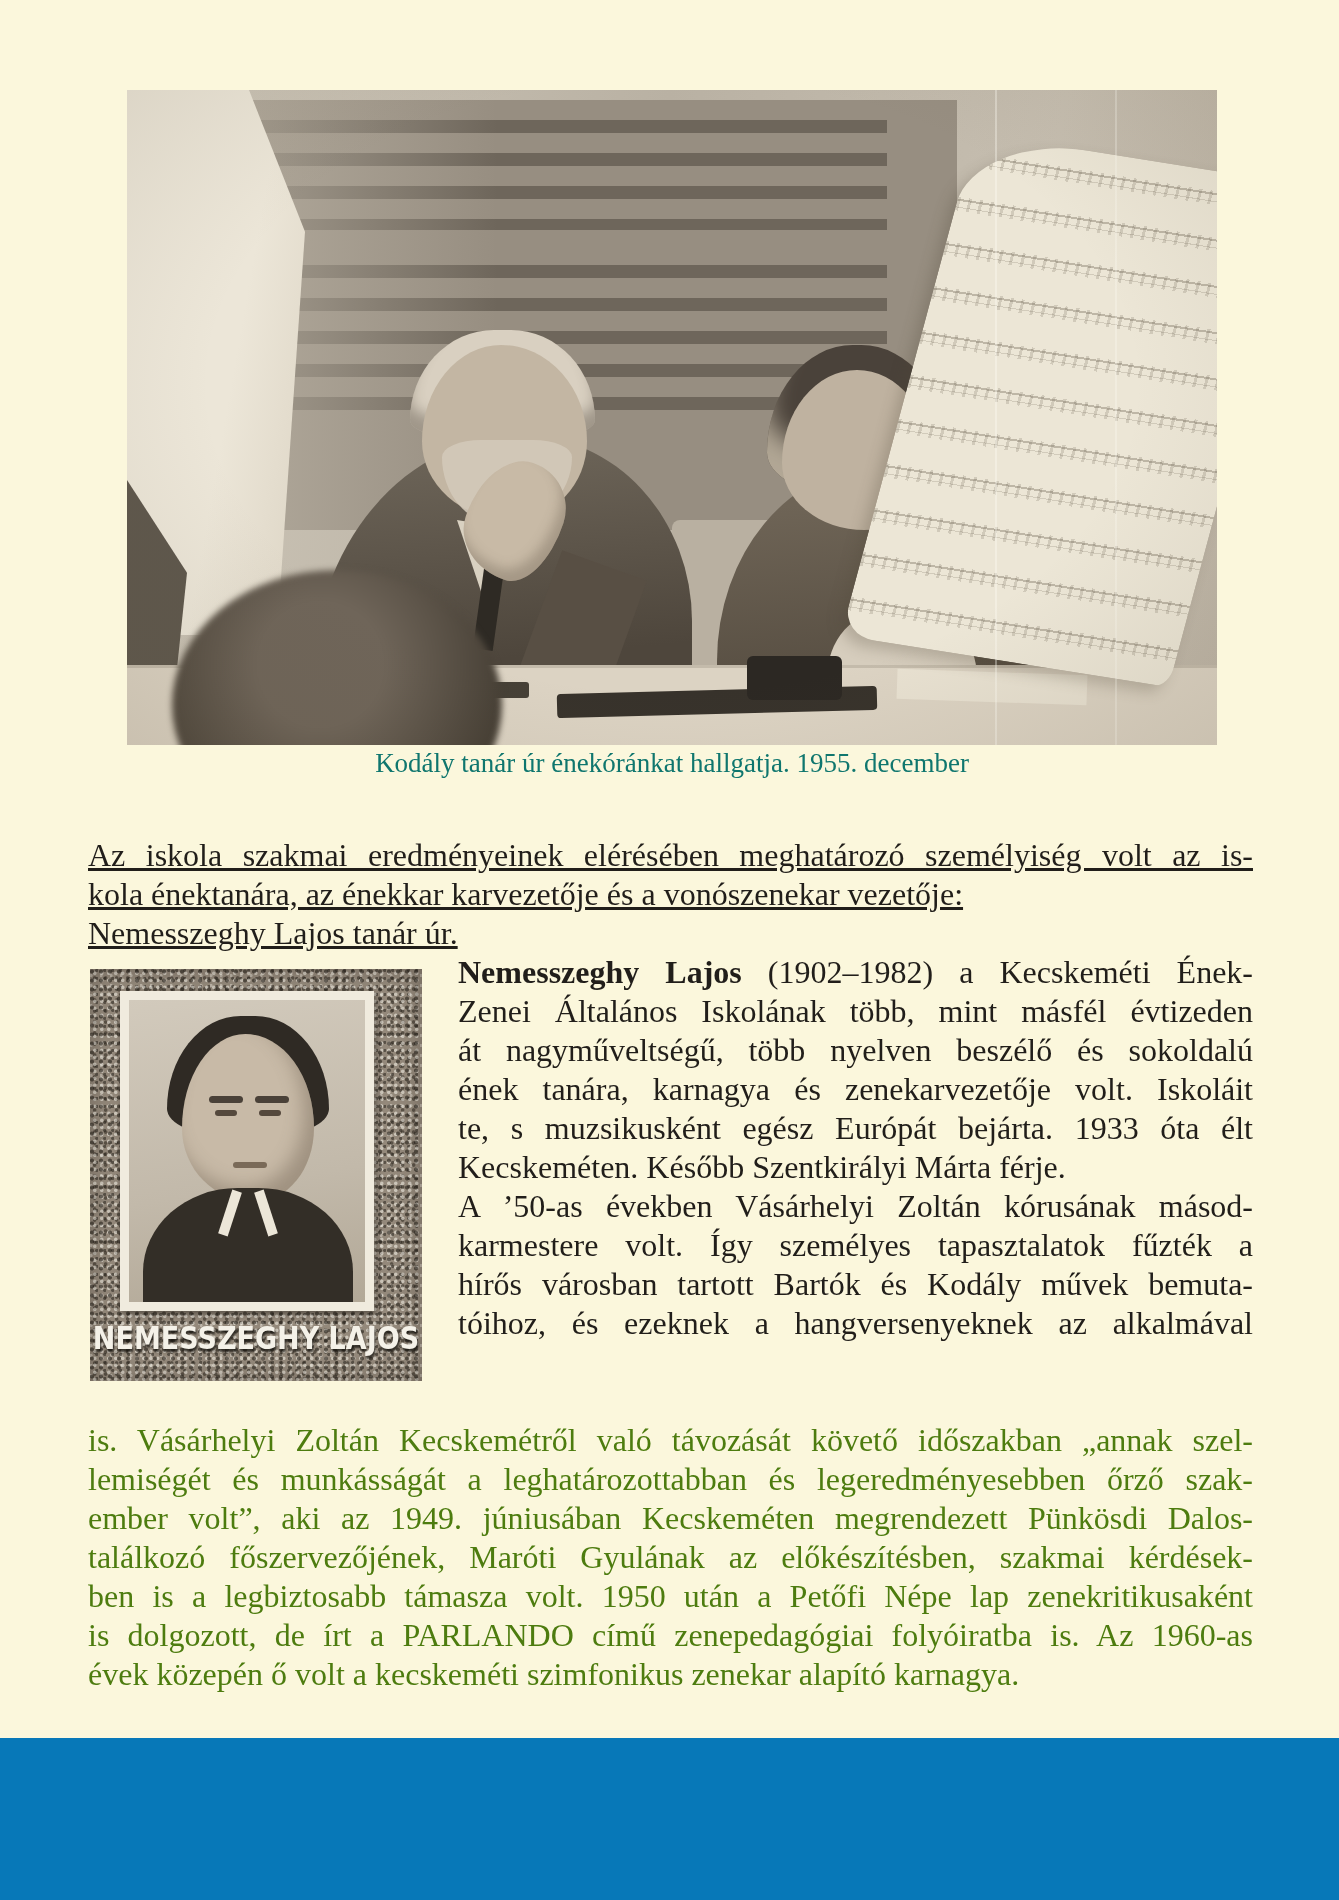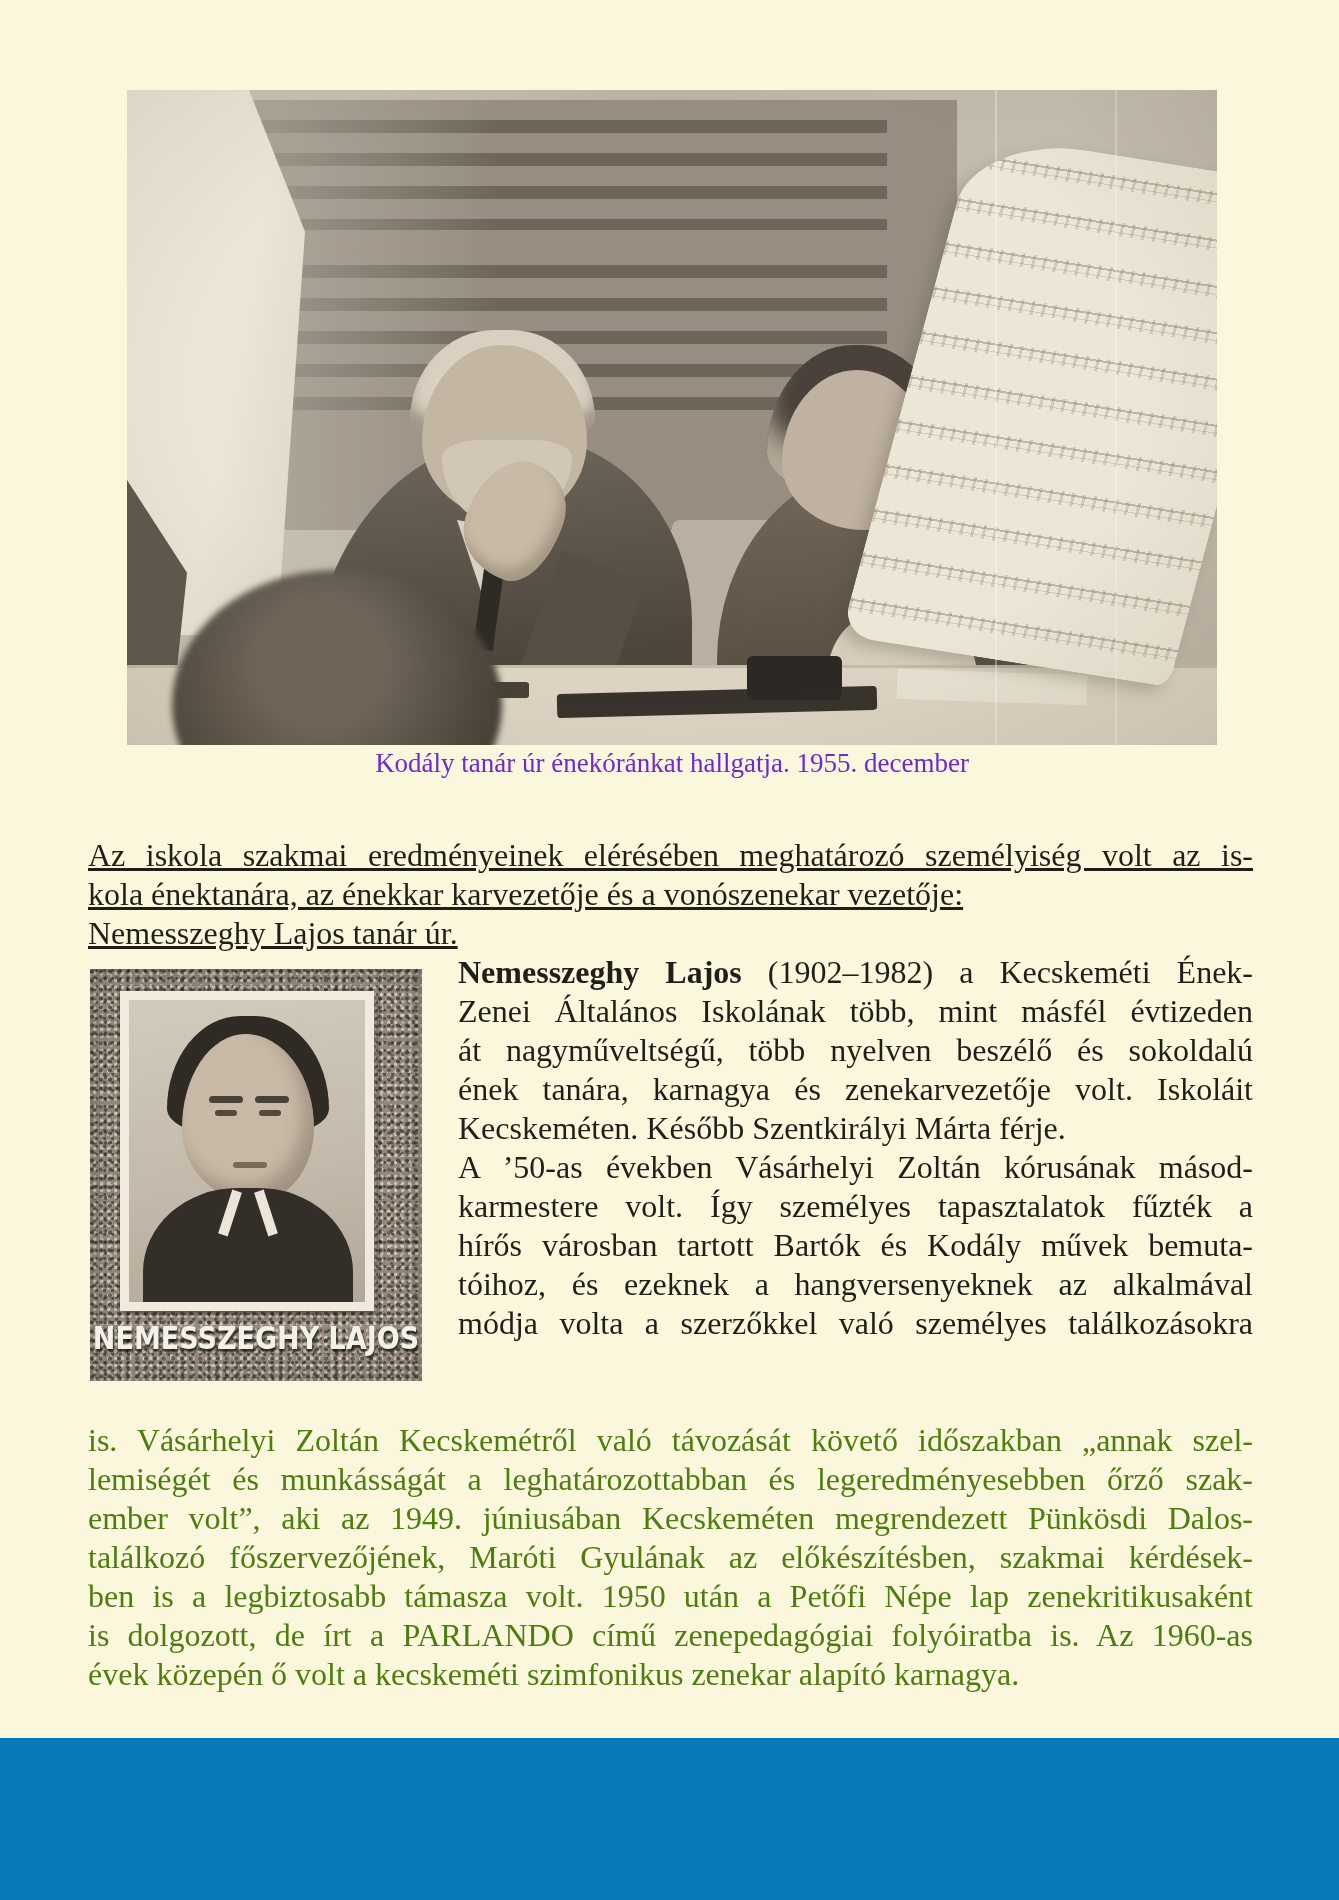--- a/index.html
+++ b/index.html
@@ -80,21 +80,21 @@
   #fg-head{left:45px;top:480px;width:330px;height:270px;
            background:radial-gradient(circle at 45% 35%,#6f6559 25%,#453e34 75%);
            border-radius:50%;filter:blur(3px);}
   #scratches{left:0;top:0;width:1090px;height:655px;
            background:linear-gradient(90deg,rgba(0,0,0,0) 0 868px,rgba(255,253,245,.35) 868px 870px,rgba(0,0,0,0) 870px 988px,rgba(255,253,245,.28) 988px 990px,rgba(0,0,0,0) 990px);}
   #vignette{left:0;top:0;width:1090px;height:655px;
            background:radial-gradient(ellipse at 50% 45%,rgba(0,0,0,0) 60%,rgba(96,84,62,.14) 100%);}
 
   
   #caption{left:127px;top:748px;width:1090px;text-align:center;
-           font-size:27px;color:#6d28d9;}
+           font-size:27px;color:#0f766e;}
 
   
   .txt{font-size:32px;line-height:39px;color:#211e1a;}
   .jl{text-align:justify;text-align-last:justify;}
   .nl{text-align:left;}
   #intro{left:88px;top:836px;width:1165px;}
   #bio{left:88px;top:953px;width:1165px;}
   #bio-right{margin-left:370px;width:795px;}
   #bio-full{left:88px;top:1421px;width:1165px;}
 
@@ -199,26 +199,26 @@
         <div id="p-collar-r" class="abs"></div>
       </div>
       <div id="plabel" class="abs">NEMESSZEGHY LAJOS</div>
     </div>
 
     <div id="bio-right">
       <div class="jl"><b>Nemesszeghy Lajos</b><span> (1902–1982) a Kecskeméti Ének-</span></div>
       <div class="jl">Zenei Általános Iskolának több, mint másfél évtizeden</div>
       <div class="jl">át nagyműveltségű, több nyelven beszélő és sokoldalú</div>
       <div class="jl">ének tanára, karnagya és zenekarvezetője volt. Iskoláit</div>
+      <div class="jl">te, s muzsikusként egész Európát bejárta. 1933 óta élt</div>
       <div class="nl">Kecskeméten. Később Szentkirályi Márta férje.</div>
       <div class="jl">A ’50-as években Vásárhelyi Zoltán kórusának másod-</div>
       <div class="jl">karmestere volt. Így személyes tapasztalatok fűzték a</div>
       <div class="jl">hírős városban tartott Bartók és Kodály művek bemuta-</div>
       <div class="jl">tóihoz, és ezeknek a hangversenyeknek az alkalmával</div>
-      <div class="jl">módja volta a szerzőkkel való személyes találkozásokra</div>
     </div>
   </div>
 
   <div id="bio-full" class="abs txt" style="color: #4d7c0f;">
     <div class="jl">is. Vásárhelyi Zoltán Kecskemétről való távozását követő időszakban „annak szel-</div>
     <div class="jl">lemiségét és munkásságát a leghatározottabban és legeredményesebben őrző szak-</div>
     <div class="jl">ember volt”, aki az 1949. júniusában Kecskeméten megrendezett Pünkösdi Dalos-</div>
     <div class="jl">találkozó főszervezőjének, Maróti Gyulának az előkészítésben, szakmai kérdések-</div>
     <div class="jl">ben is a legbiztosabb támasza volt. 1950 után a Petőfi Népe lap zenekritikusaként</div>
     <div class="jl">is dolgozott, de írt a PARLANDO című zenepedagógiai folyóiratba is. Az 1960-as</div>

